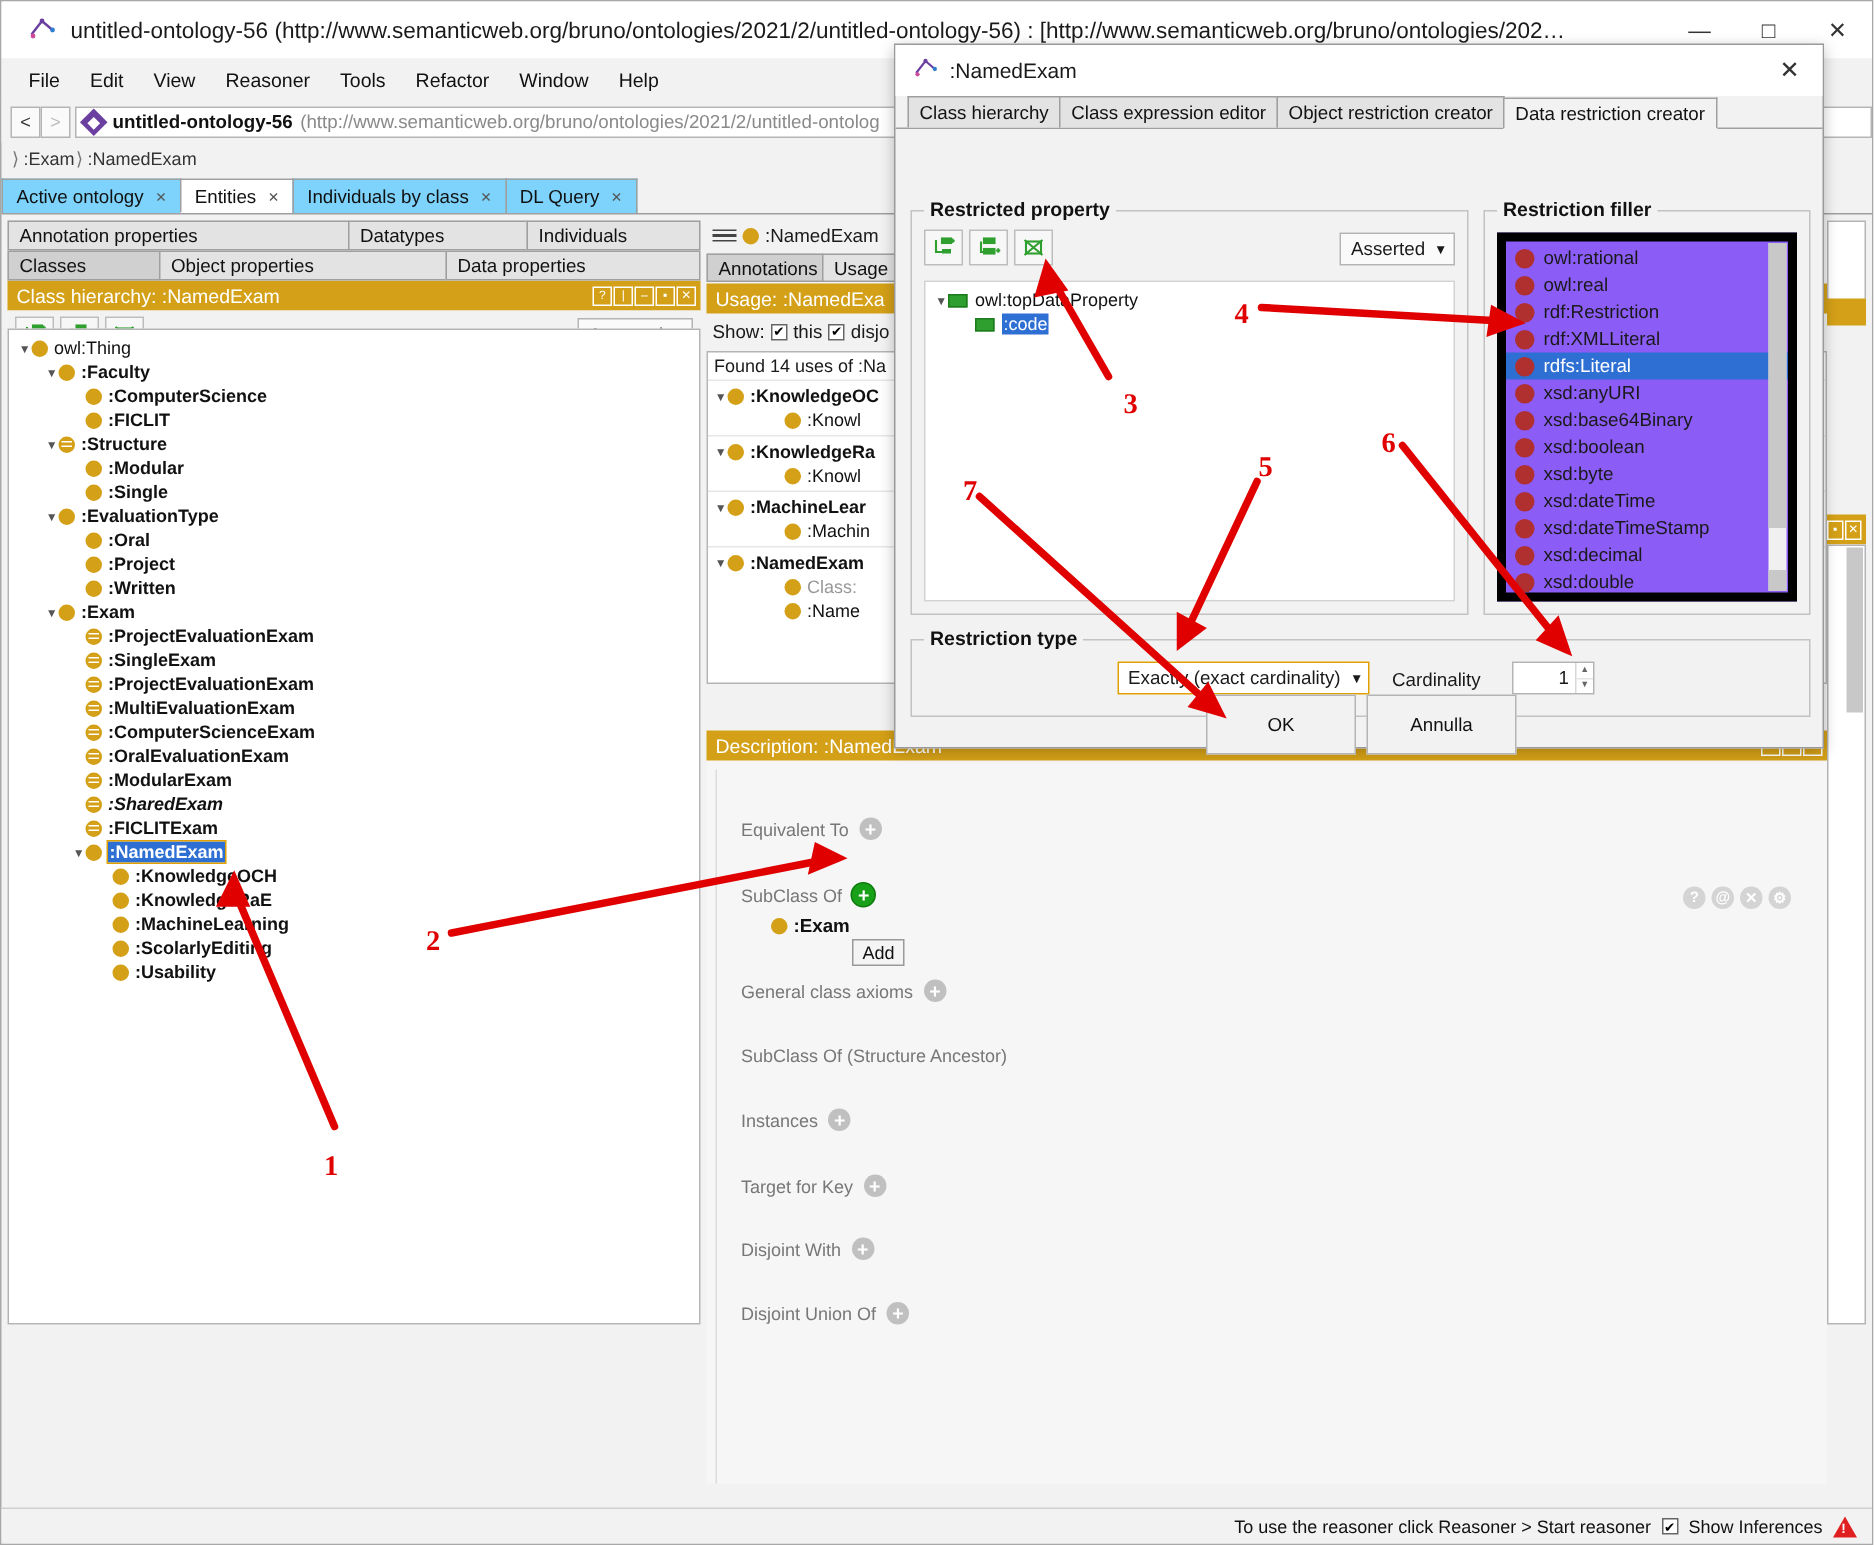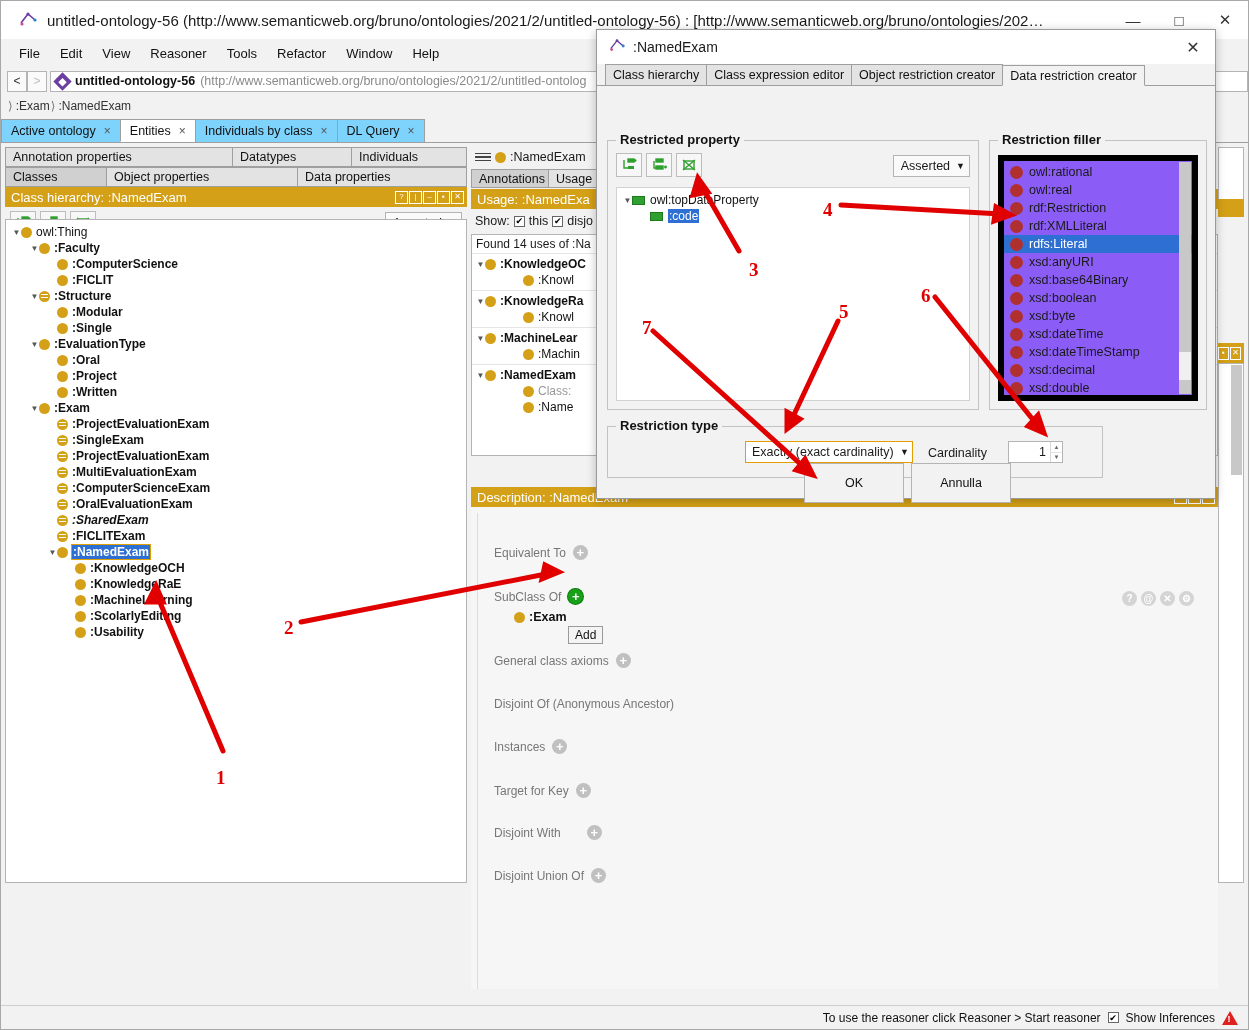--- a/index.html
+++ b/index.html
@@ -345,20 +345,25 @@
           <div class="tnode" style="padding-left: 40px;">
             <span class="tw"></span>
             <span class="dot eq"></span>
             <span class="tlabel b">:ComputerScienceExam</span>
           </div>
           <div class="tnode" style="padding-left: 40px;">
             <span class="tw"></span>
             <span class="dot eq"></span>
             <span class="tlabel b">:OralEvaluationExam</span>
           </div>
+          <div class="tnode" style="padding-left: 40px;">
+            <span class="tw"></span>
+            <span class="dot eq"></span>
+            <span class="tlabel b">:ModularExam</span>
+          </div>
           <div class="tnode" style="padding-left: 40px; font-style: italic;">
             <span class="tw"></span>
             <span class="dot eq"></span>
             <span class="tlabel b">:SharedExam</span>
           </div>
           <div class="tnode" style="padding-left: 40px;">
             <span class="tw"></span>
             <span class="dot eq"></span>
             <span class="tlabel b">:FICLITExam</span>
           </div>
@@ -511,34 +516,34 @@
         <span>:Exam</span>
       </div>
       <div class="addtip" style="left:90px; top:113px;">Add</div>
 
       <div class="drow" style="position:absolute; left:8px; top:140px;">
         <span>General class axioms</span>
         <span class="plus">+</span>
       </div>
 
       <div class="drow" style="position:absolute; left:8px; top:184px;">
-        <span>Disjoint Of (Anonymous Ancestor)</span>
+        <span>SubClass Of (Structure Ancestor)</span>
       </div>
 
       <div class="drow" style="position:absolute; left:8px; top:226px;">
         <span>Instances</span>
         <span class="plus">+</span>
       </div>
 
       <div class="drow" style="position:absolute; left:8px; top:270px;">
         <span>Target for Key</span>
         <span class="plus">+</span>
       </div>
 
-      <div class="drow" style="position:absolute; left:8px; top:312px;gap:19px;">
+      <div class="drow" style="position:absolute; left:8px; top:312px;">
         <span>Disjoint With</span>
         <span class="plus">+</span>
       </div>
 
       <div class="drow" style="position:absolute; left:8px; top:355px;">
         <span>Disjoint Union Of</span>
         <span class="plus">+</span>
       </div>
     </div>
   </div>
@@ -691,21 +696,21 @@
               <span class="fdot"></span>
               <span>xsd:double</span>
             </div>
           </div>
         <div class="fl-scroll"></div>
         <div class="fl-thumb"></div>
         <div class="fl-thumb2"></div>
       </div>
     </div>
 
-    <div class="grp" style="left:10px; top:396px; width:496px; height:52px;">
+    <div class="grp" style="left:10px; top:396px; width:600px; height:52px;">
       <span class="grp-lbl">Restriction type</span>
       <div class="combo" style="left:137px; top:14px; width:168px;">
         <span>Exactly (exact cardinality)</span>
         <span style="margin-left:auto; font-size:9px;">▼</span>
       </div>
       <span style="position:absolute; left:320px; top:19px; font-size:12.5px;">Cardinality</span>
       <div class="spinner" style="left:400px; top:14px; width:55px;">
         <span class="spin-val">1</span>
         <span class="spin-btns">
             <i>▲</i>

